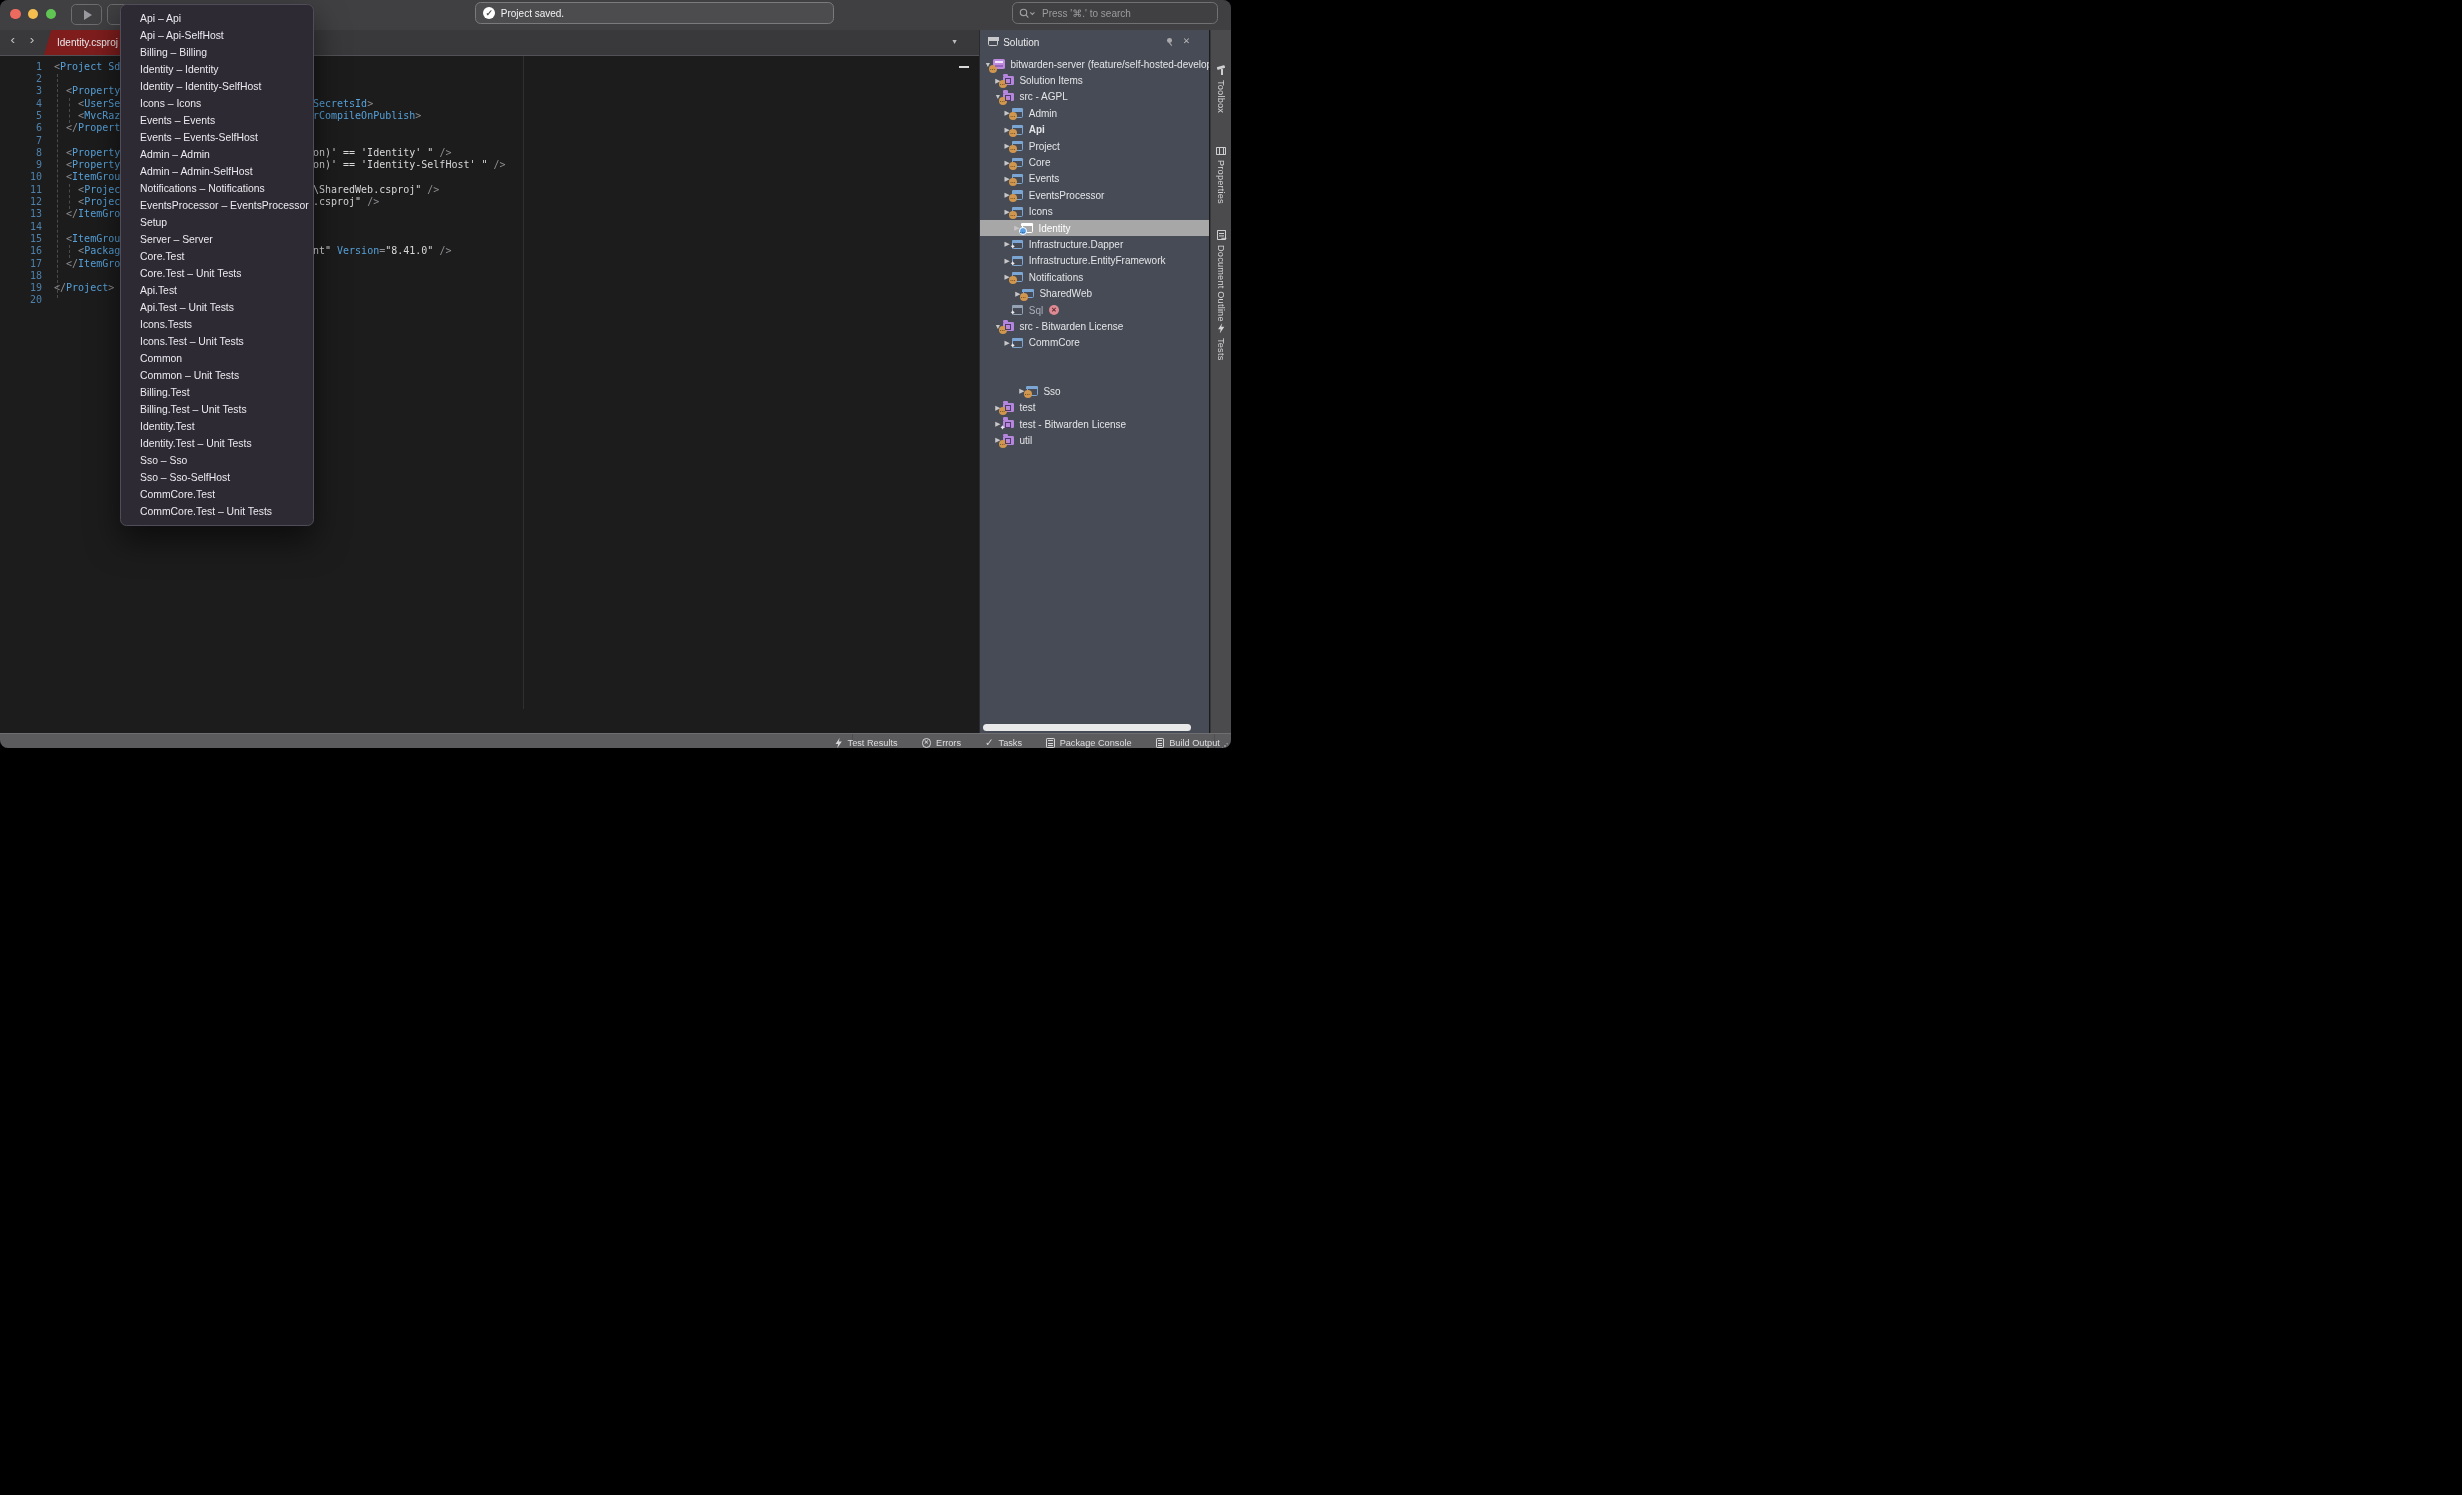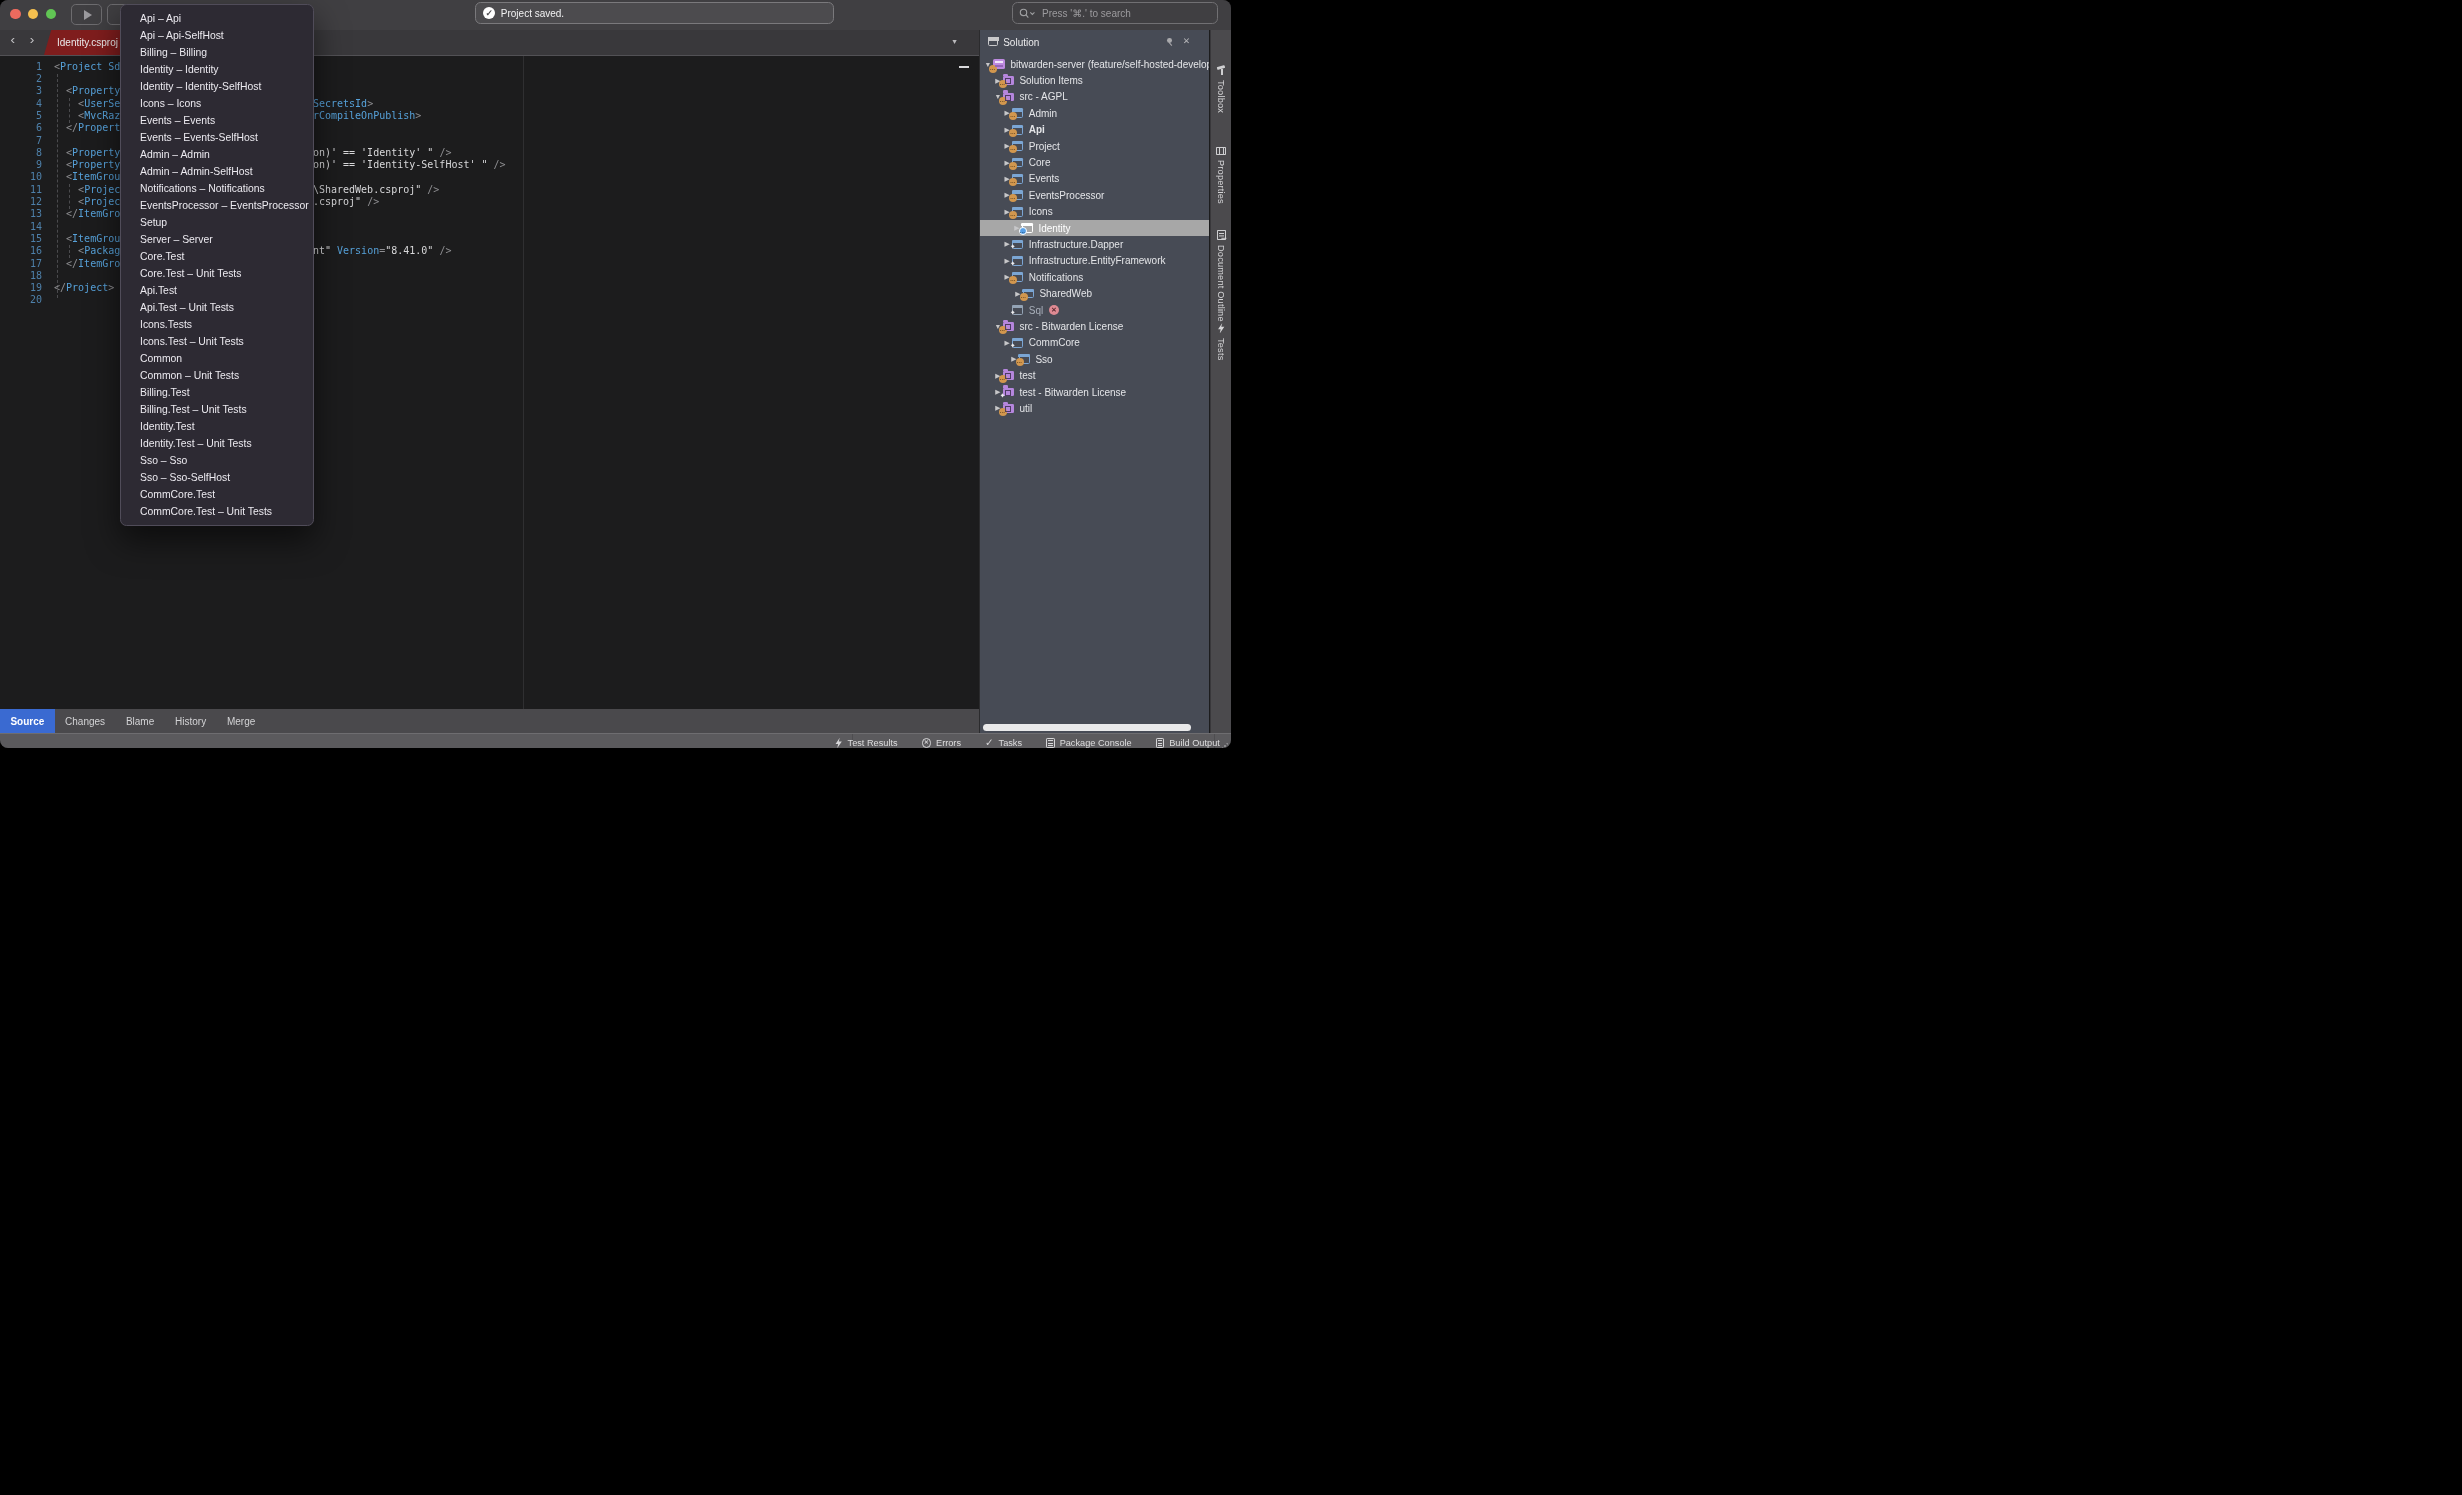--- a/index.html
+++ b/index.html
@@ -147,27 +147,20 @@
     </div>
     <div id="editor">
       <div id="ruler"></div>
       <div class="iguide" style="left:57px;top:17.6px;height:224px;"></div>
       <div class="iguide" style="left:69px;top:42px;height:25px;"></div>
       <div class="iguide" style="left:69px;top:128px;height:25px;"></div>
       <div class="iguide" style="left:69px;top:189px;height:13px;"></div>
       <div id="codelines"><div class="line"><span class="ln">1</span><span class="code"><span class="c-g">&lt;</span><span class="c-b">Project</span><span class="c-w"> </span><span class="c-b">Sdk</span><span class="c-g">=</span><span class="c-w">"Microsoft.NET.Sdk.Web"</span><span class="c-g">&gt;</span></span></div><div class="line"><span class="ln">2</span><span class="code"></span></div><div class="line"><span class="ln">3</span><span class="code"><span class="c-w">  </span><span class="c-g">&lt;</span><span class="c-b">PropertyGroup</span><span class="c-g">&gt;</span></span></div><div class="line"><span class="ln">4</span><span class="code"><span class="c-w">    </span><span class="c-g">&lt;</span><span class="c-b">UserSecretsId</span><span class="c-g">&gt;</span><span class="c-w">bitwarden-Identity</span><span class="c-g">&lt;/</span><span class="c-b">UserSecretsId</span><span class="c-g">&gt;</span></span></div><div class="line"><span class="ln">5</span><span class="code"><span class="c-w">    </span><span class="c-g">&lt;</span><span class="c-b">MvcRazorCompileOnPublish</span><span class="c-g">&gt;</span><span class="c-w">true</span><span class="c-g">&lt;/</span><span class="c-b">MvcRazorCompileOnPublish</span><span class="c-g">&gt;</span></span></div><div class="line"><span class="ln">6</span><span class="code"><span class="c-w">  </span><span class="c-g">&lt;/</span><span class="c-b">PropertyGroup</span><span class="c-g">&gt;</span></span></div><div class="line"><span class="ln">7</span><span class="code"></span></div><div class="line"><span class="ln">8</span><span class="code"><span class="c-w">  </span><span class="c-g">&lt;</span><span class="c-b">PropertyGroup</span><span class="c-w"> </span><span class="c-b">Condition</span><span class="c-g">=</span><span class="c-w">" '$(Configuration)' == 'Identity' "</span><span class="c-g"> /&gt;</span></span></div><div class="line"><span class="ln">9</span><span class="code"><span class="c-w">  </span><span class="c-g">&lt;</span><span class="c-b">PropertyGroup</span><span class="c-w"> </span><span class="c-b">Condition</span><span class="c-g">=</span><span class="c-w">" '$(Configuration)' == 'Identity-SelfHost' "</span><span class="c-g"> /&gt;</span></span></div><div class="line"><span class="ln">10</span><span class="code"><span class="c-w">  </span><span class="c-g">&lt;</span><span class="c-b">ItemGroup</span><span class="c-g">&gt;</span></span></div><div class="line"><span class="ln">11</span><span class="code"><span class="c-w">    </span><span class="c-g">&lt;</span><span class="c-b">ProjectReference</span><span class="c-w"> </span><span class="c-b">Include</span><span class="c-g">=</span><span class="c-w">"..\SharedWeb\SharedWeb.csproj"</span><span class="c-g"> /&gt;</span></span></div><div class="line"><span class="ln">12</span><span class="code"><span class="c-w">    </span><span class="c-g">&lt;</span><span class="c-b">ProjectReference</span><span class="c-w"> </span><span class="c-b">Include</span><span class="c-g">=</span><span class="c-w">"..\Core\Core.csproj"</span><span class="c-g"> /&gt;</span></span></div><div class="line"><span class="ln">13</span><span class="code"><span class="c-w">  </span><span class="c-g">&lt;/</span><span class="c-b">ItemGroup</span><span class="c-g">&gt;</span></span></div><div class="line"><span class="ln">14</span><span class="code"></span></div><div class="line"><span class="ln">15</span><span class="code"><span class="c-w">  </span><span class="c-g">&lt;</span><span class="c-b">ItemGroup</span><span class="c-g">&gt;</span></span></div><div class="line"><span class="ln">16</span><span class="code"><span class="c-w">    </span><span class="c-g">&lt;</span><span class="c-b">PackageReference</span><span class="c-w"> </span><span class="c-b">Include</span><span class="c-g">=</span><span class="c-w">"IdentityClient"</span><span class="c-w"> </span><span class="c-b">Version</span><span class="c-g">=</span><span class="c-w">"8.41.0"</span><span class="c-g"> /&gt;</span></span></div><div class="line"><span class="ln">17</span><span class="code"><span class="c-w">  </span><span class="c-g">&lt;/</span><span class="c-b">ItemGroup</span><span class="c-g">&gt;</span></span></div><div class="line"><span class="ln">18</span><span class="code"></span></div><div class="line"><span class="ln">19</span><span class="code"><span class="c-g">&lt;/</span><span class="c-b">Project</span><span class="c-g">&gt;</span></span></div><div class="line"><span class="ln">20</span><span class="code"></span></div></div>
       <div id="fold-dash"></div>
     </div>
-    <div id="gitbar">
-          <div class="gtab active">Source</div>
-          <div class="gtab">Changes</div>
-          <div class="gtab">Blame</div>
-          <div class="gtab">History</div>
-          <div class="gtab">Merge</div>
-        </div>
   </div>
 
   <div id="solution">
     <div id="sol-header">
       <div id="sol-header-icon"></div>
       <span id="sol-title">Solution</span>
     </div>
     <div id="sol-pin"></div>
     <div id="sol-close">✕</div>
     <div id="tree">
@@ -291,21 +284,21 @@
             </span>
             <span class="tlabel">src - Bitwarden License</span>
           </div>
           <div class="trow" style="padding-left: 22.4px;">
             <span class="arrow">▶</span>
             <span class="ico project">
               <span class="badge star">✦</span>
             </span>
             <span class="tlabel">CommCore</span>
           </div>
-          <div class="trow" style="padding-left: 29px;">
+          <div class="trow" style="padding-left: 37px; margin-top: 32px;">
             <span class="arrow">▶</span>
             <span class="ico project">
               <span class="badge">…</span>
             </span>
             <span class="tlabel">Sso</span>
           </div>
           <div class="trow" style="padding-left: 13px;">
             <span class="arrow">▶</span>
             <span class="ico folder">
               <span class="badge">…</span>

